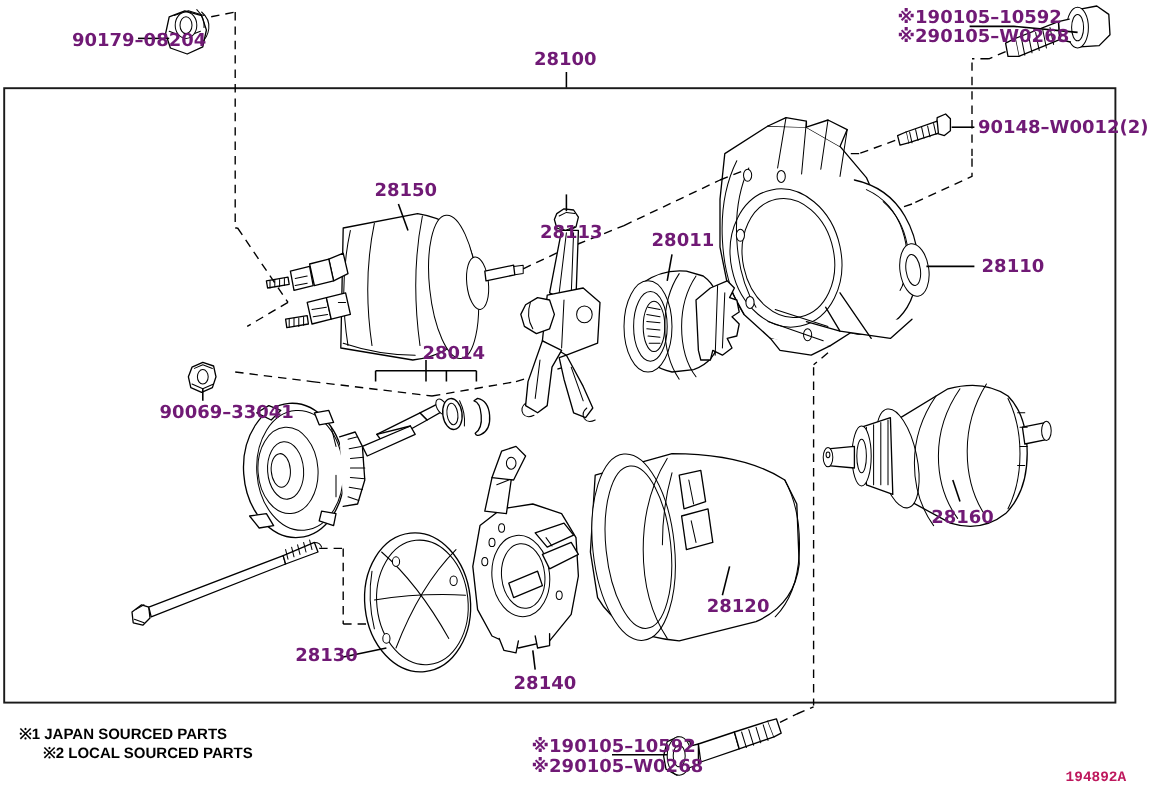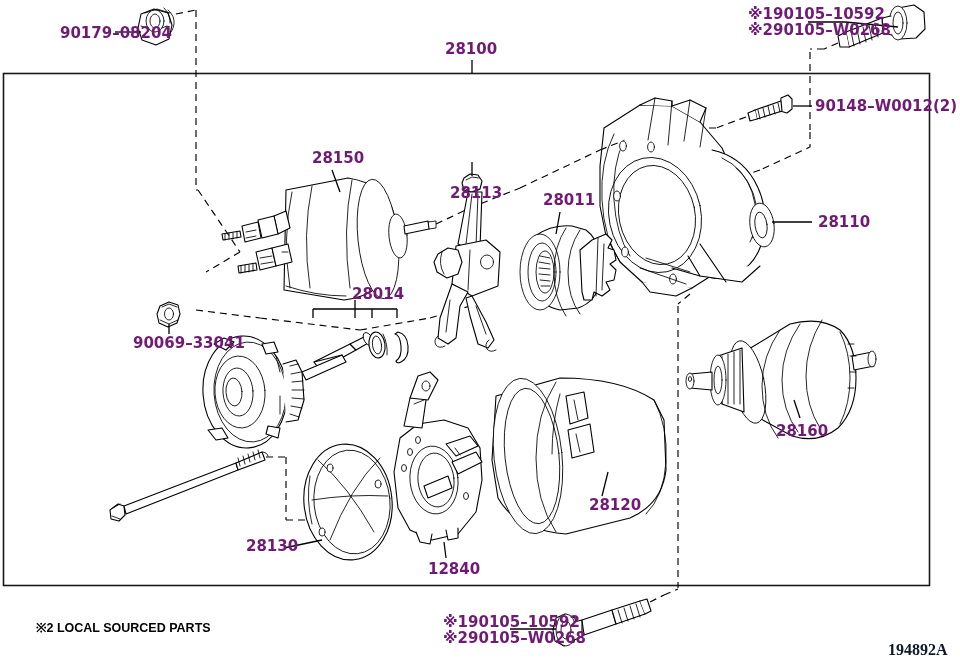--- a/index.html
+++ b/index.html
@@ -39,24 +39,24 @@
     position: absolute;
     font-family: "Liberation Sans", sans-serif;
     font-weight: bold;
     font-size: 12.5px;
     color: #000;
     white-space: nowrap;
     line-height: 1.35;
   }
   .figid {
     position: absolute;
-    font-family: Liberation Serif, serif;
+    font-family: Liberation Mono, monospace;
     font-weight: bold;
-    font-size: 16px;
-    color: #0f172a;
+    font-size: 12px;
+    color: #be185d;
     white-space: nowrap;
   }
 </style>
 </head>
 <body>
 
 <div id="sheet">
 
   <svg class="layer" viewBox="0 0 960 663">
     <defs>
@@ -389,21 +389,22 @@
   <div class="lbl" style="left:815px; top:98px;">90148–W0012(2)</div>
   <div class="lbl" style="left:312px; top:150px;">28150</div>
   <div class="lbl" style="left:450px; top:142px;margin-top:43px;">28113</div>
   <div class="lbl" style="left:543px; top:192px;">28011</div>
   <div class="lbl" style="left:818px; top:214px;">28110</div>
   <div class="lbl" style="left:352px; top:286px;">28014</div>
   <div class="lbl" style="left:133px; top:335px;">90069–33041</div>
   <div class="lbl" style="left:776px; top:423px;">28160</div>
   <div class="lbl" style="left:589px; top:497px;">28120</div>
   <div class="lbl" style="left:246px; top:538px;text-align:right;">28130</div>
-  <div class="lbl" style="left:428px; top:561px;">12840</div>
+  <div class="lbl" style="left:428px; top:561px;">28140</div>
   <div class="lbl" style="left:443px; top:614px;">※190105–10592</div>
   <div class="lbl" style="left:443px; top:630px;">※290105–W0268</div>
 
+  <div class="note" style="left:16px; top:604px;">※1 JAPAN SOURCED PARTS</div>
   <div class="note" style="left:16px; top:620px;margin-left:20px;">※2 LOCAL SOURCED PARTS</div>
 
   <div class="figid" style="left:888px; top:641px;">194892A</div>
 
 </div>
 
 </body></html>

